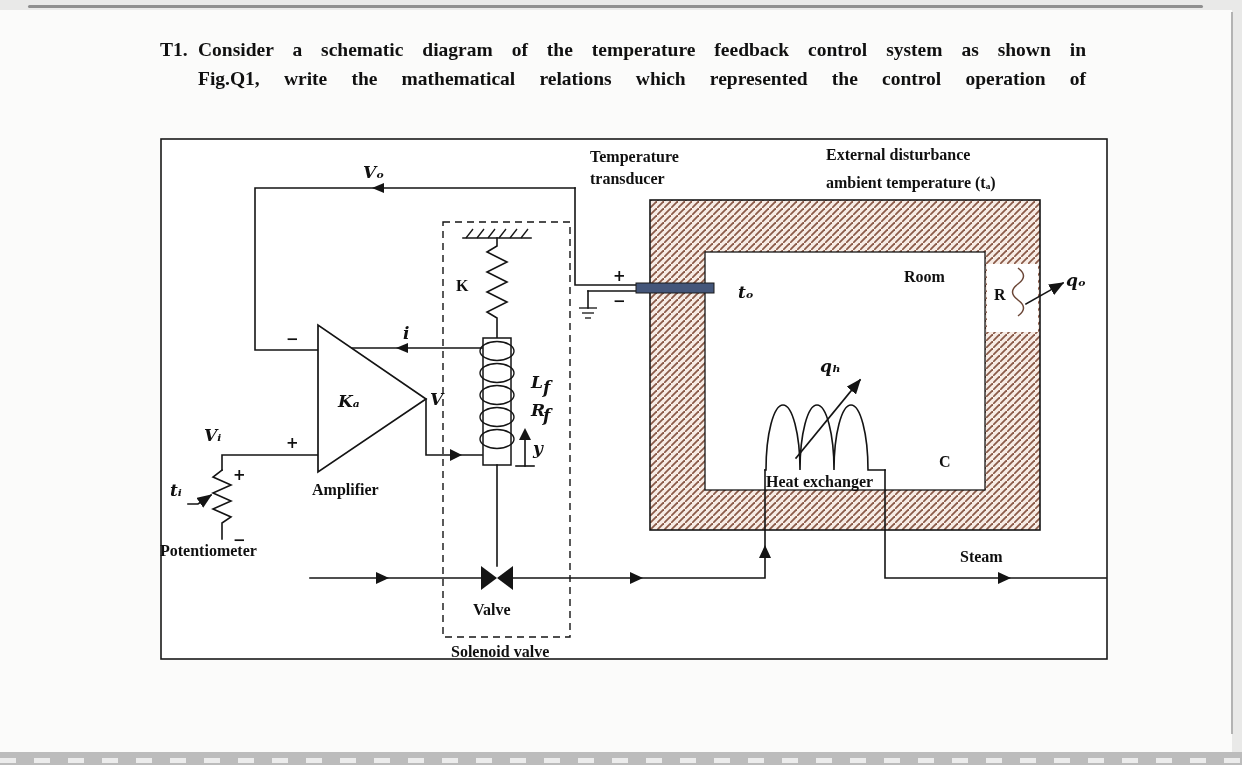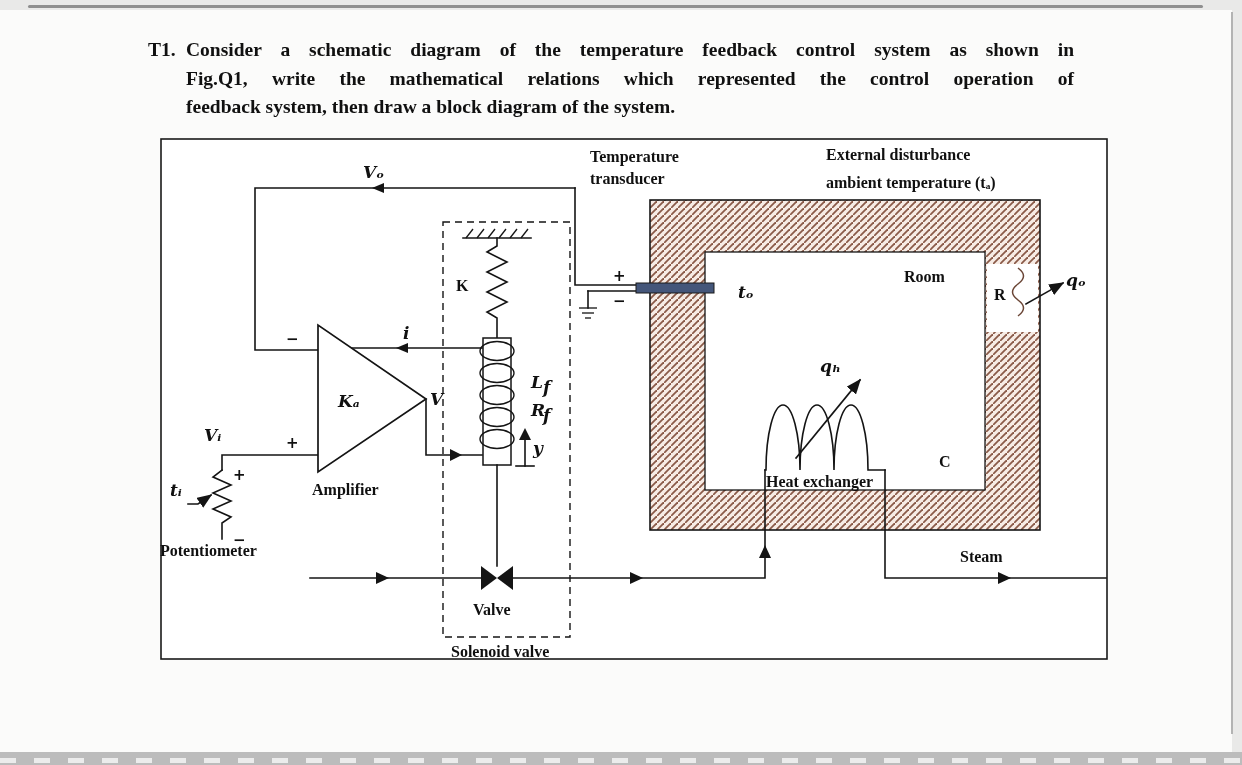--- a/index.html
+++ b/index.html
@@ -8,21 +8,21 @@
     background:#e9e9e8;
     font-family:"Liberation Serif","DejaVu Serif",serif;
   }
   .page{position:absolute;left:0;top:10px;width:1232px;height:742px;background:#fbfbfa;}
   .strip-top{position:absolute;left:28px;top:5px;width:1175px;height:3px;background:#8f8f8f;border-radius:2px;}
   .strip-bottom{position:absolute;left:0;bottom:0;width:1242px;height:13px;background:#bcbcbc;}
   .strip-bottom-dashes{position:absolute;left:0;bottom:2px;height:5px;width:1242px;
     background:repeating-linear-gradient(90deg,#ececec 0 16px,rgba(0,0,0,0) 16px 34px);}
   .edge-right{position:absolute;right:9px;top:12px;height:722px;width:2px;background:#b3b3b3;}
 
-  .question{position:absolute;left:148px;top:36px;width:928px;
+  .question{position:absolute;left:160px;top:36px;width:928px;
     font-weight:bold;font-size:19.5px;line-height:28.5px;color:#101010;}
   .q-num{display:inline-block;width:38px;vertical-align:top;}
   .q-line{display:inline-block;width:888px;text-align:justify;text-align-last:justify;vertical-align:top;}
   .q-cont{margin-left:38px;}
   .q-line.last{text-align-last:left;}
 
   .fig{position:absolute;left:160px;top:138px;}
 
   .wire{stroke:#141414;stroke-width:1.6;fill:none;stroke-linecap:square;stroke-linejoin:miter;}
   .thin{stroke:#141414;stroke-width:1.3;fill:none;}
@@ -39,21 +39,20 @@
 <div class="strip-top"></div>
 <div class="strip-bottom"></div>
 <div class="strip-bottom-dashes"></div>
 <div class="edge-right"></div>
 
 <div class="question">
   <div>
     <span class="q-num">T1.</span><span class="q-line">Consider a schematic diagram of the temperature feedback control system as shown in</span>
   </div>
   <div class="q-cont"><span class="q-line">Fig.Q1, write the mathematical relations which represented the control operation of</span></div>
-  <div class="q-cont"><span class="q-line last">feedback system, then draw a block diagram of the system.</span></div>
 </div>
 
 <div class="fig">
 <svg width="948" height="522" viewBox="0 0 948 522">
   <defs>
     <marker id="arr" viewBox="0 0 10 8" refX="9" refY="4" markerWidth="9.5" markerHeight="7.6" orient="auto-start-reverse">
       <path d="M0,0 L10,4 L0,8 z" fill="#141414"></path>
     </marker>
     <pattern id="wallHatch" width="7" height="7" patternUnits="userSpaceOnUse">
       <rect width="7" height="7" fill="#f7ece5"></rect>

